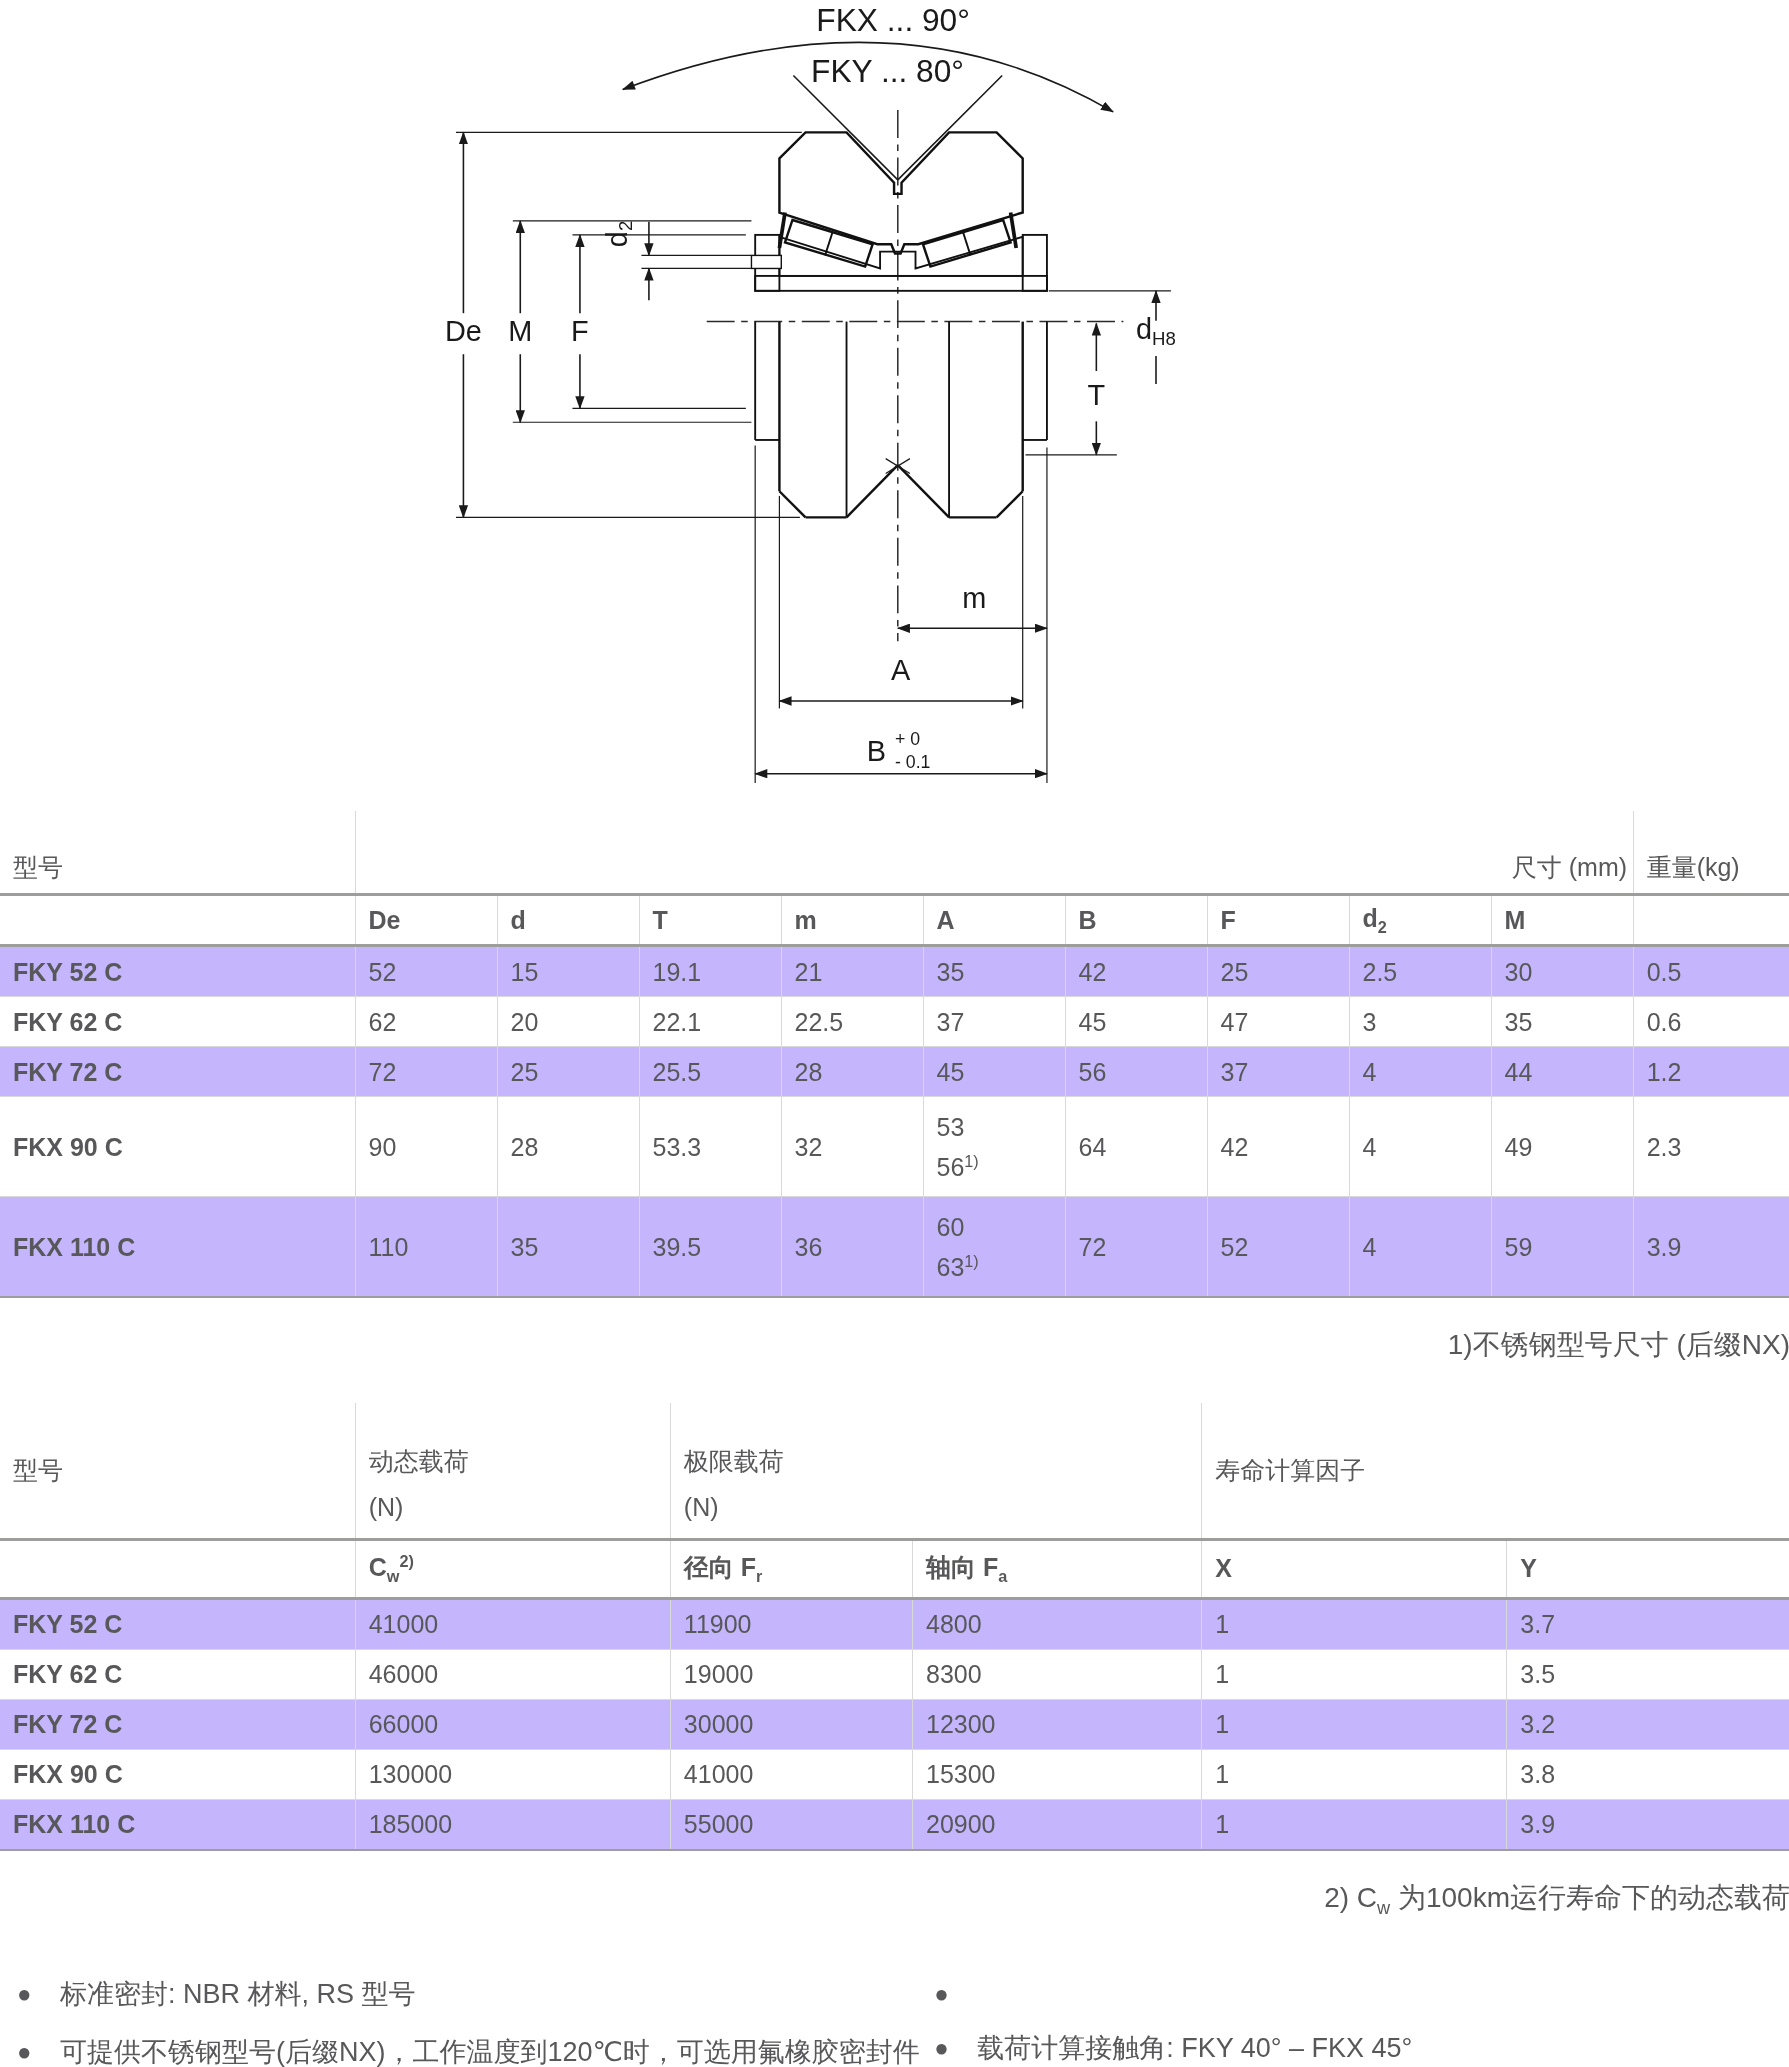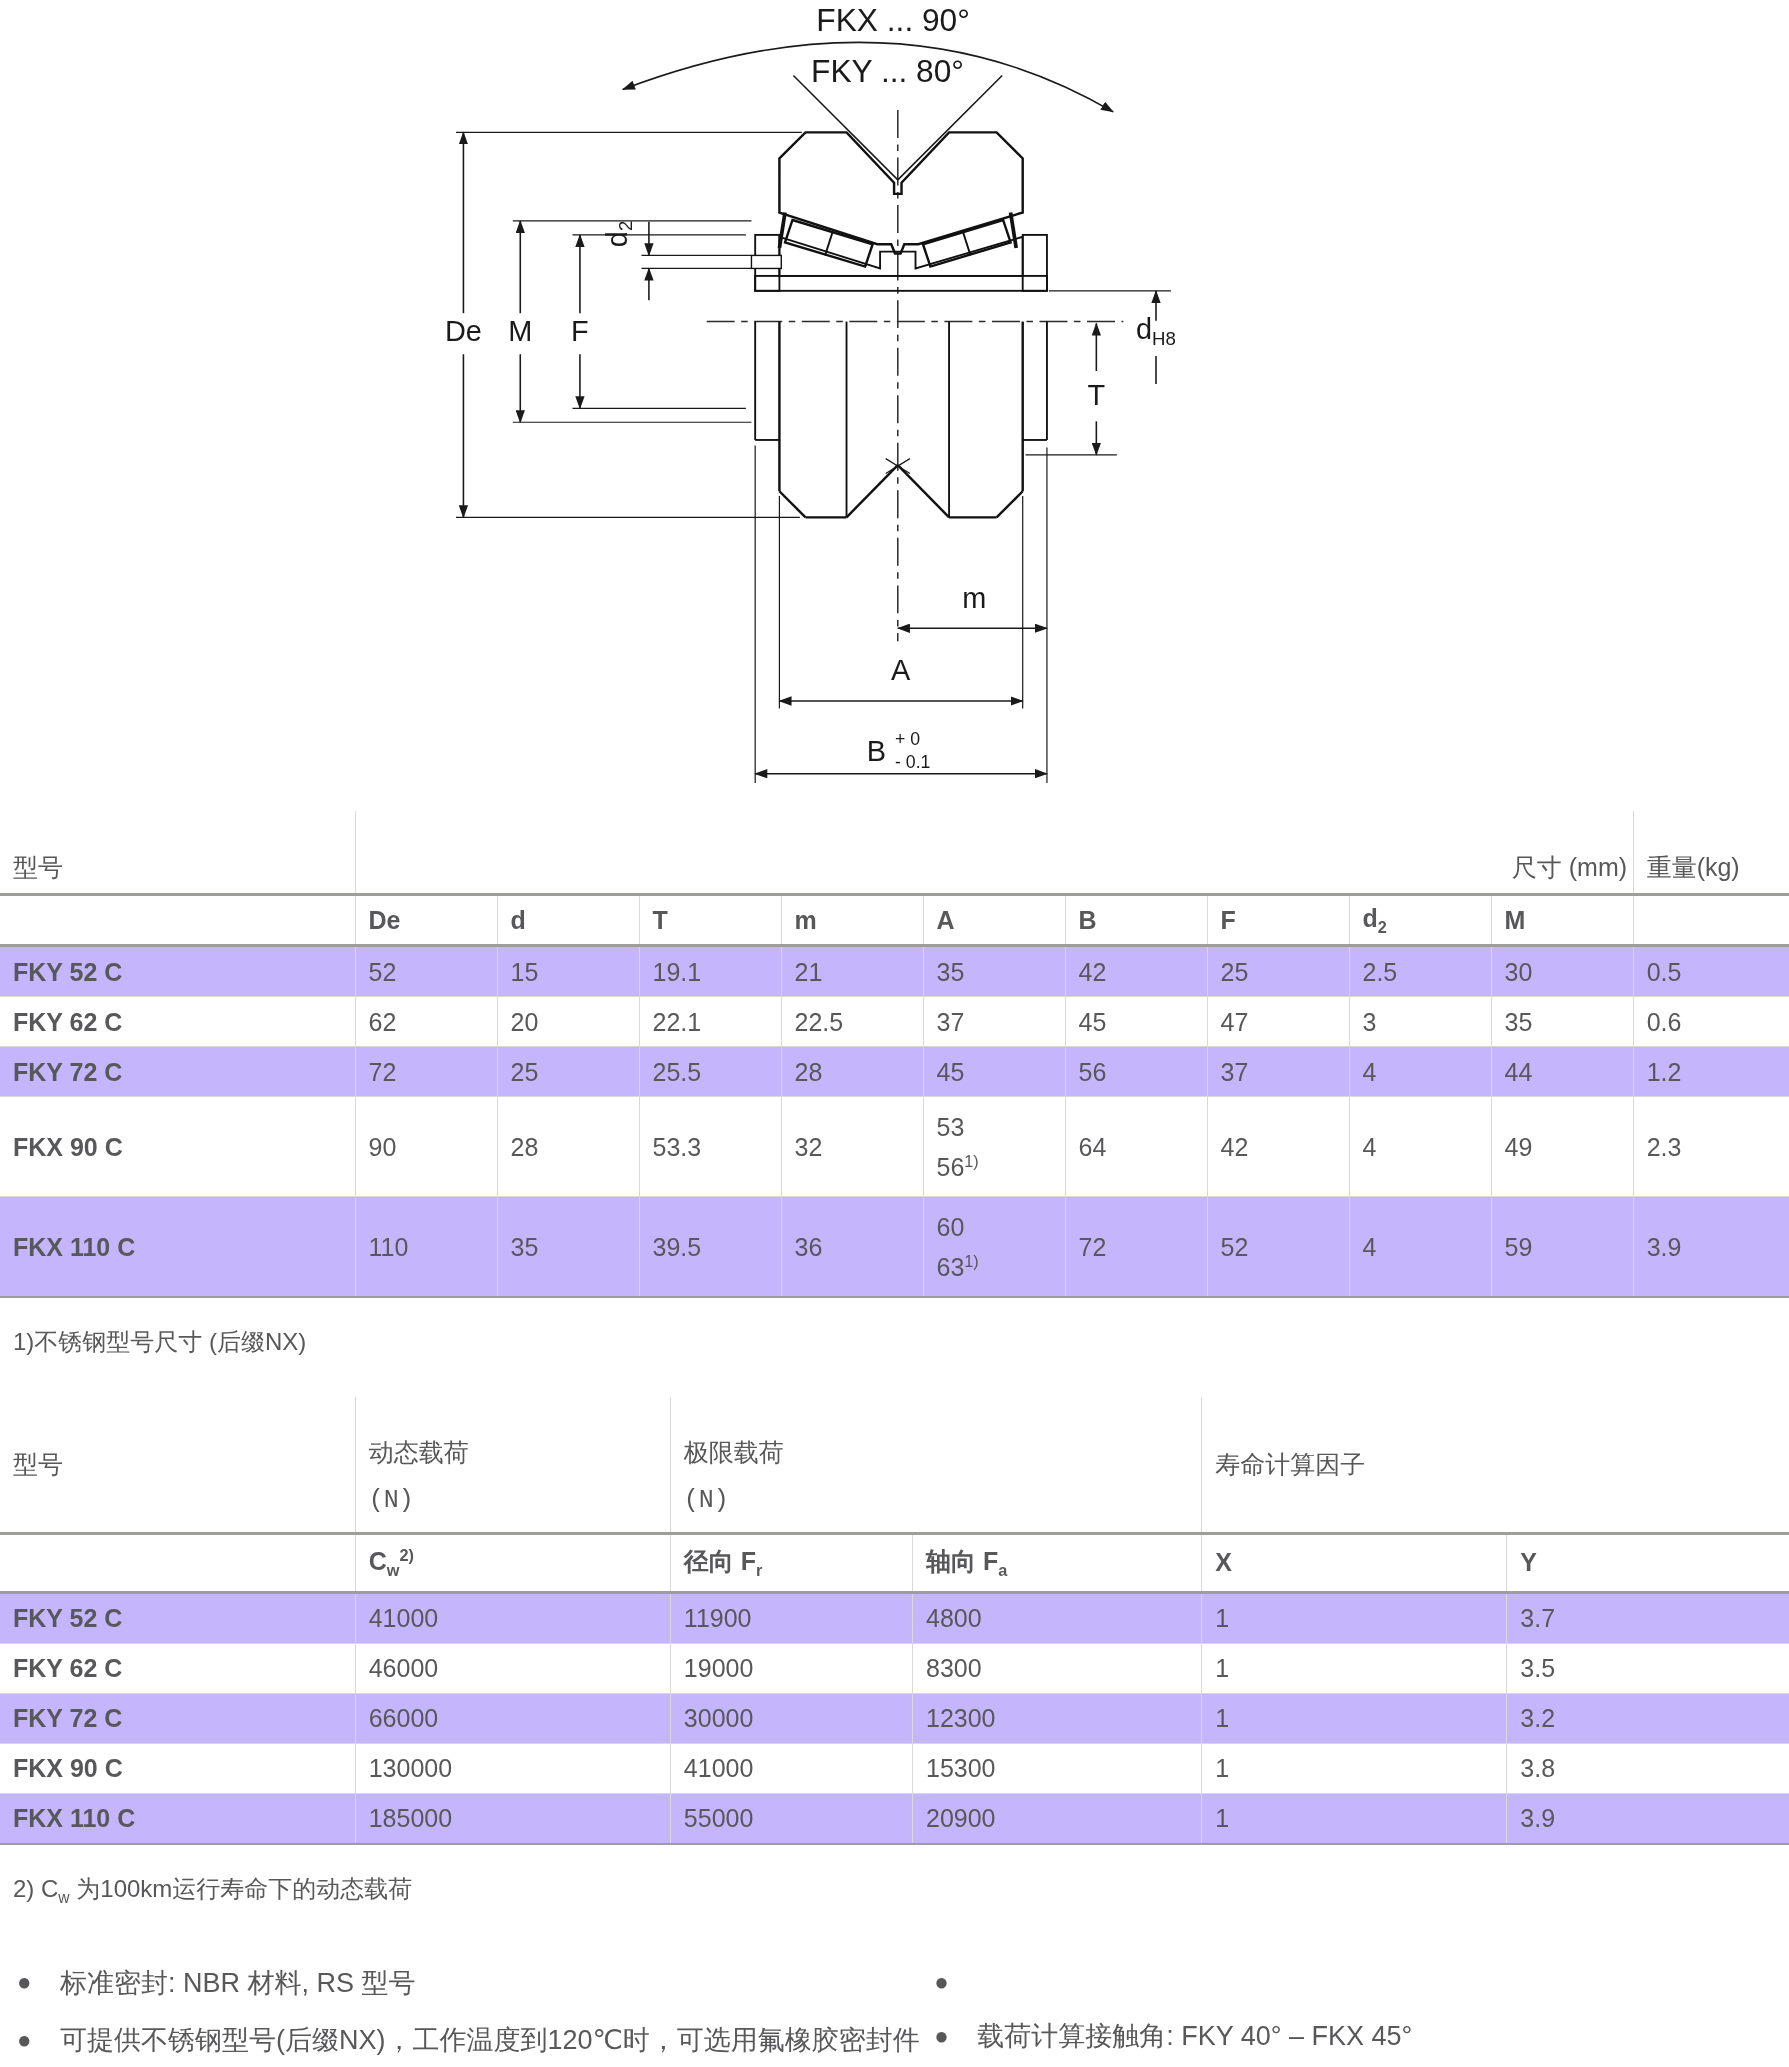--- a/index.html
+++ b/index.html
@@ -24,24 +24,24 @@
   tr.s1 th{border-bottom:3.7px solid #9d9d9c;height:48px;font-weight:bold;}
   th.center{text-align:right;}
   tbody td{height:49px;border-top:1.9px solid #d9d9d9;line-height:1.6;}
   tbody tr:last-child td{border-bottom:2.8px solid #9d9d9c;}
   tr.shade td{background:#c4b5fd;}
   tr.tall td{height:99px;}
   td.model,th.model{font-weight:bold;}
   sub{font-size:65%;} sup{font-size:65%;}
 
   #table1{margin-top:28px;}
-  .footnote{font-size:24px;color:#58585a;padding-left:13px;margin-top:28px;}
+  .footnote{font-size:28px;color:#58585a;padding-left:13px;margin-top:28px;text-align:right;}
   #table2{margin-top:39px;}
   tr.g2 th{border-bottom:3.7px solid #9d9d9c;height:127px;vertical-align:middle;line-height:1.85;}
-  tr.g2 th.vbottom{vertical-align:bottom;padding-bottom:7.5px;font-family:Liberation Mono, monospace;}
+  tr.g2 th.vbottom{vertical-align:bottom;padding-bottom:7.5px;}
   tr.s2 th{border-bottom:3.7px solid #9d9d9c;height:56px;font-weight:bold;}
 
   .notes{display:flex;margin-top:52px;}
   .notes-col{display:flex;flex-direction:column;}
   .notes-col.left{width:923px;padding-left:17px;box-sizing:border-box;}
   .notes-col.right{width:850px;padding-left:11.2px;box-sizing:border-box;}
   .note{display:flex;font-size:27px;line-height:1.85;color:#58585a;margin-bottom:7.5px;}
   .note .dot{width:43px;flex:0 0 43px;font-size:24px;padding-top:1.9px;}
 </style>
 </head>

